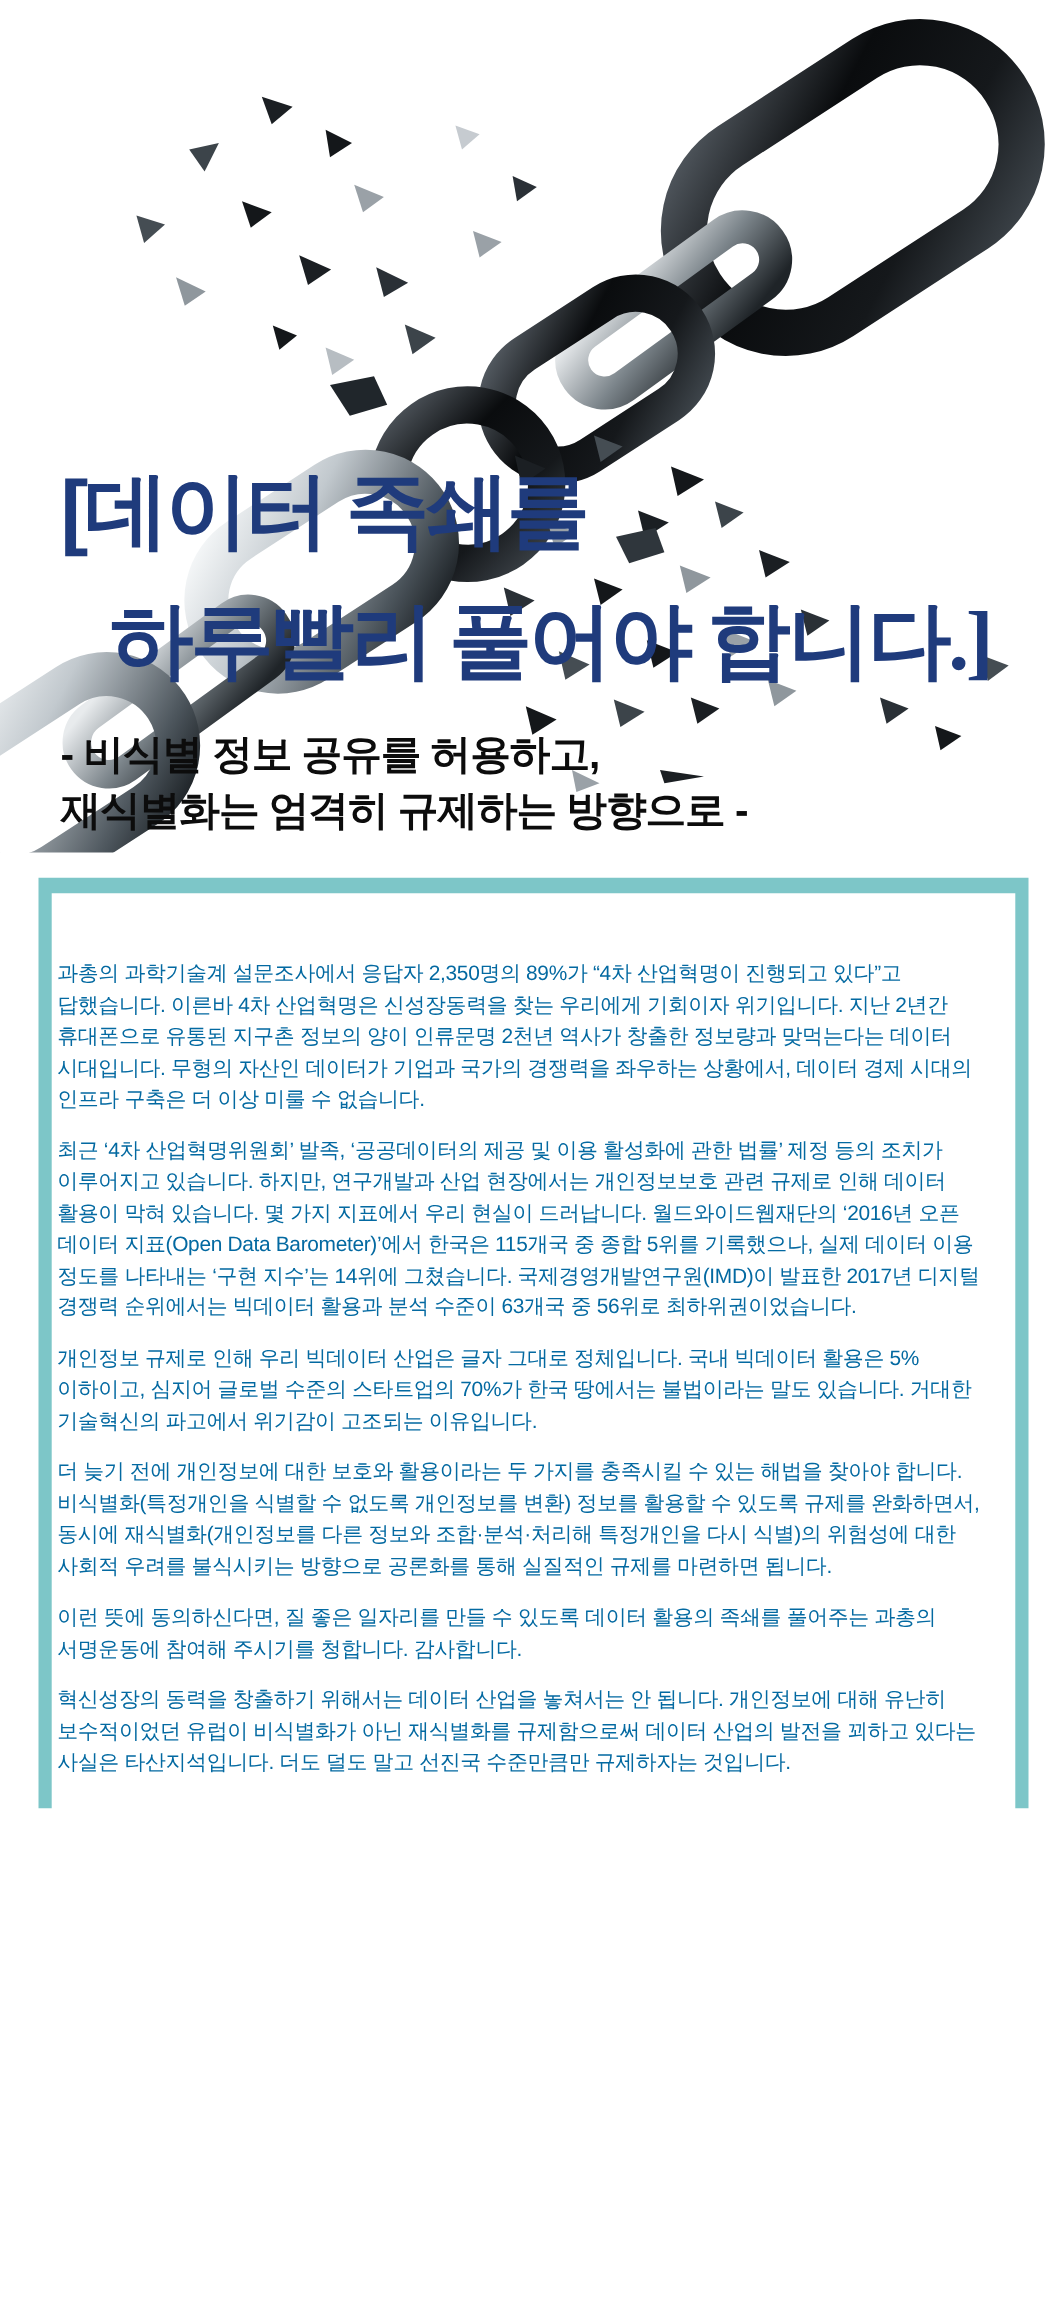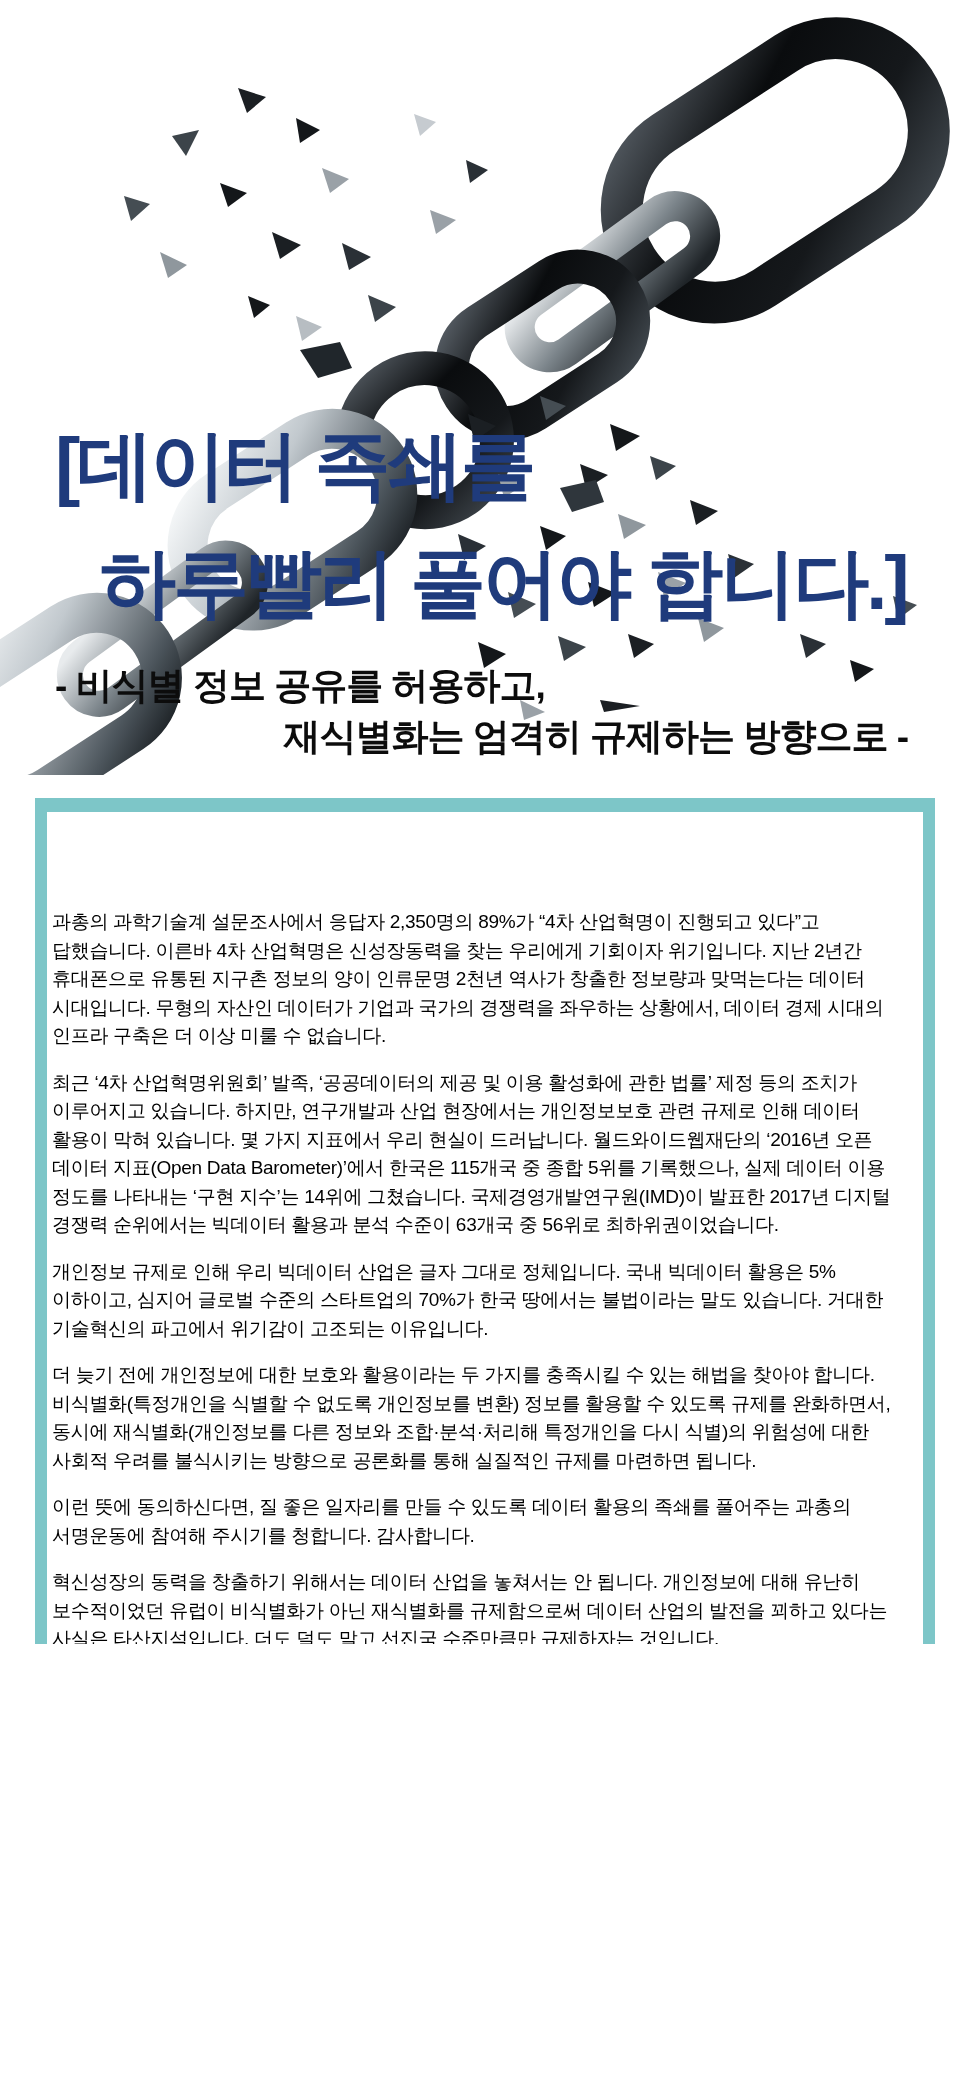--- a/index.html
+++ b/index.html
@@ -13,39 +13,39 @@
   }
   
   .hero{position:absolute;left:0;top:0;width:960px;height:775px;}
   
   .title-block{
     position:absolute;left:55px;top:406px;width:880px;
     color:#1f3b7c;
     font-size:76px;font-weight:800;line-height:118px;
     letter-spacing:-3px;white-space:nowrap;
   }
-  .title-line2{padding-left:45px;}
+  .title-line2{padding-left:45px;font-family:Liberation Serif, serif;}
   
   .subtitle-block{
     position:absolute;left:55px;right:52px;top:660px;
     color:#0c0c0c;font-size:37px;font-weight:bold;
     line-height:51px;letter-spacing:-1px;white-space:nowrap;
   }
-  .subtitle-line2{text-align:right;}
+  .subtitle-line2{text-align:left;}
   
   .frame{
     position:absolute;left:35px;top:798px;width:900px;height:1040px;
     box-sizing:border-box;
     border-style:solid;border-color:#7dc6c8;
     border-width:14px 12px 15px 12px;
   }
   
   .body-text{
-    position:absolute;left:52px;top:908px;width:848px;
-    color:#000000;font-size:19px;line-height:28.5px;
+    position:absolute;left:52px;top:872px;width:848px;
+    color:#0369a1;font-size:19px;line-height:28.5px;
     letter-spacing:-0.3px;word-break:keep-all;
   }
   .body-text p{margin:0 0 18px 0;white-space:pre-line;}
   
   .footer{position:absolute;left:0;top:1898px;width:960px;text-align:right;}
   .logo{
     display:inline-block;
     font-size:74px;font-weight:bold;line-height:1;
     letter-spacing:-5px;
     transform:scaleX(1.1);

